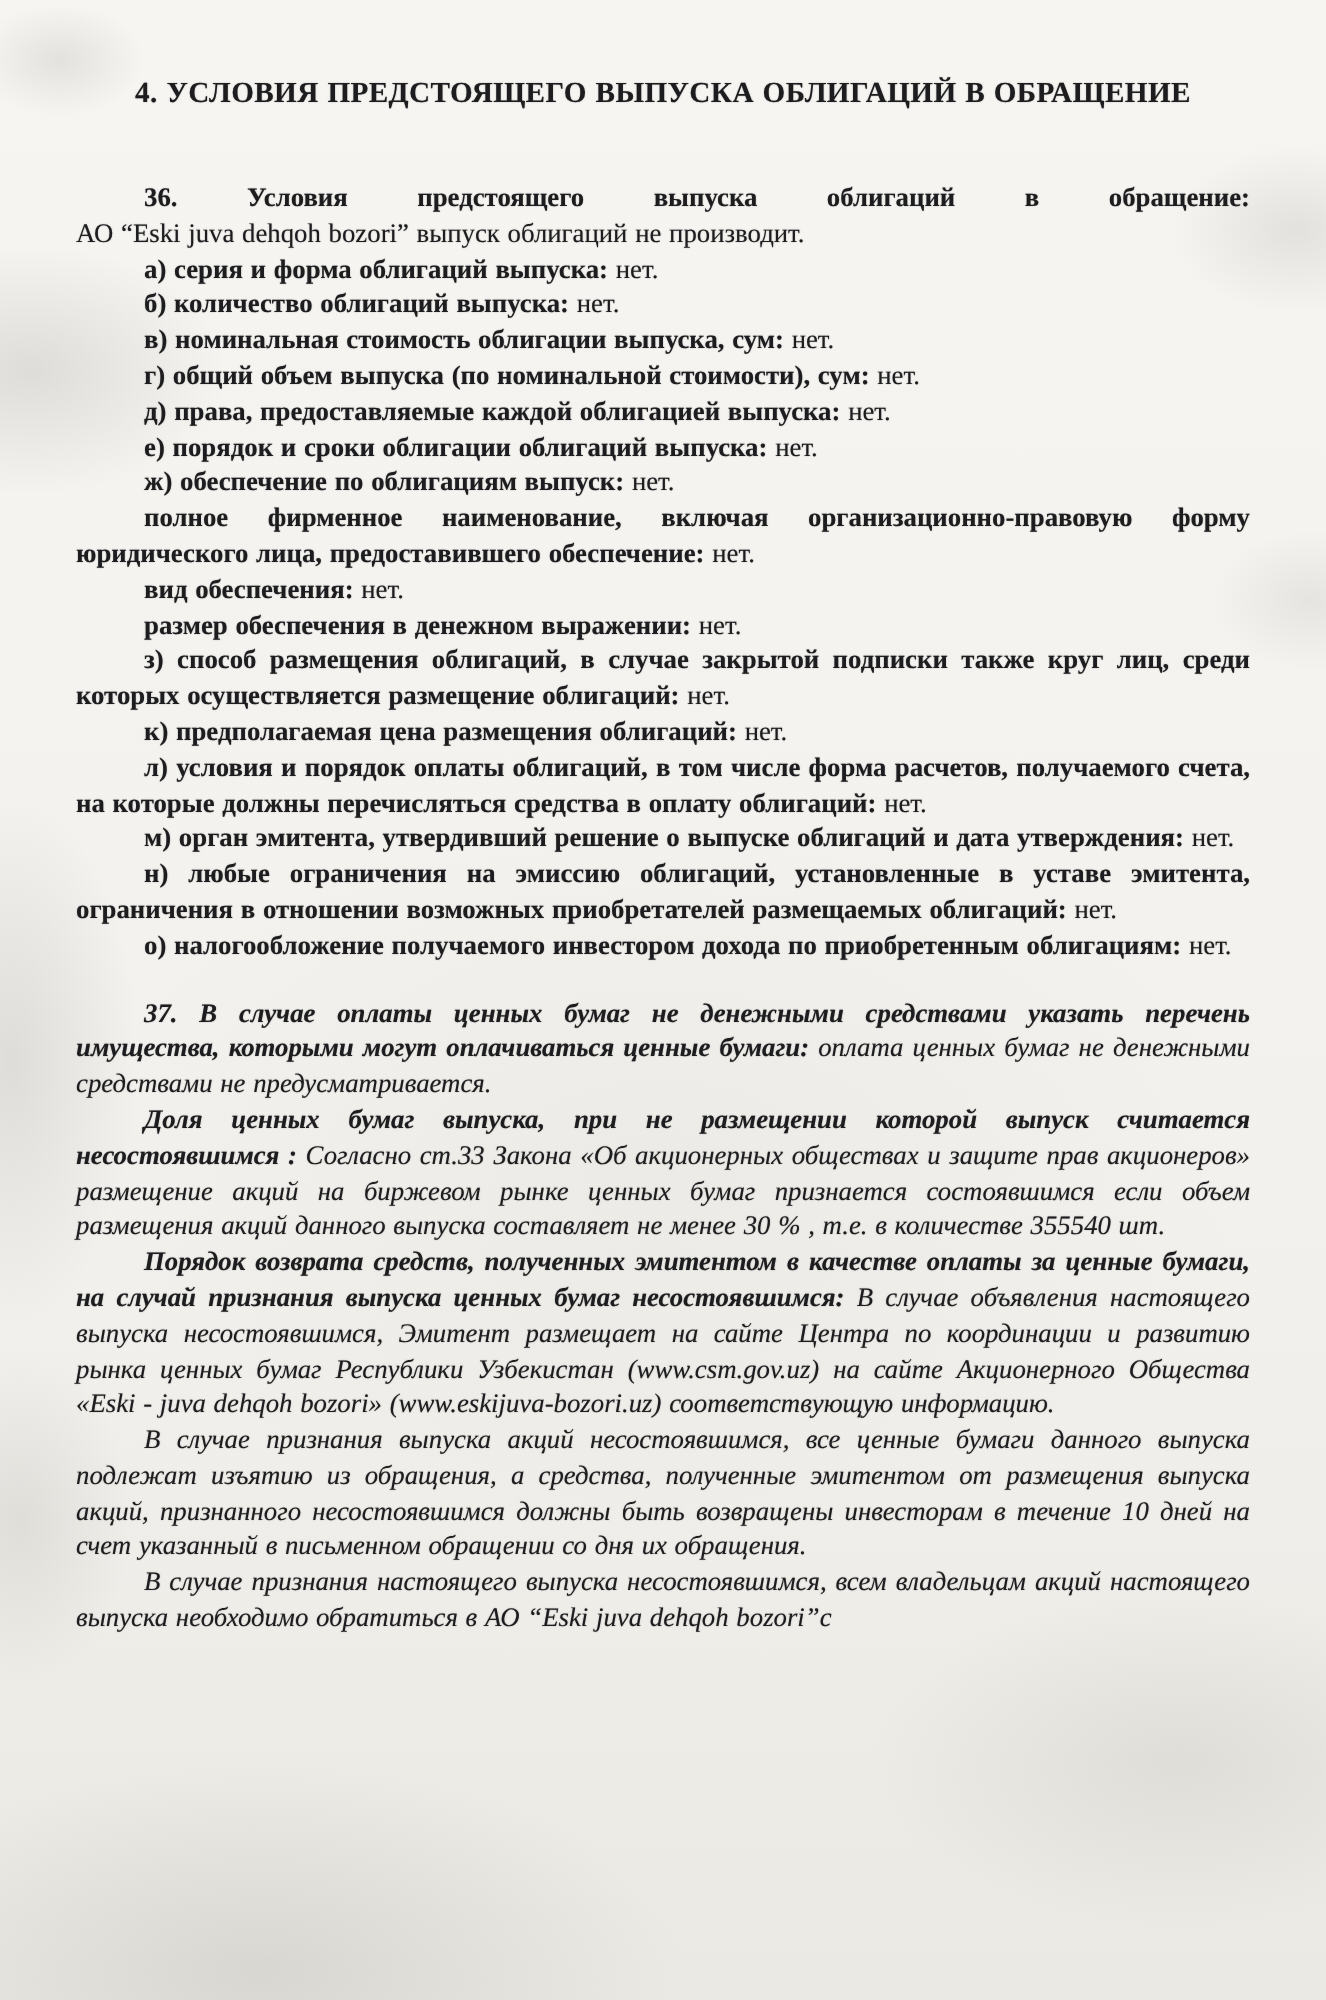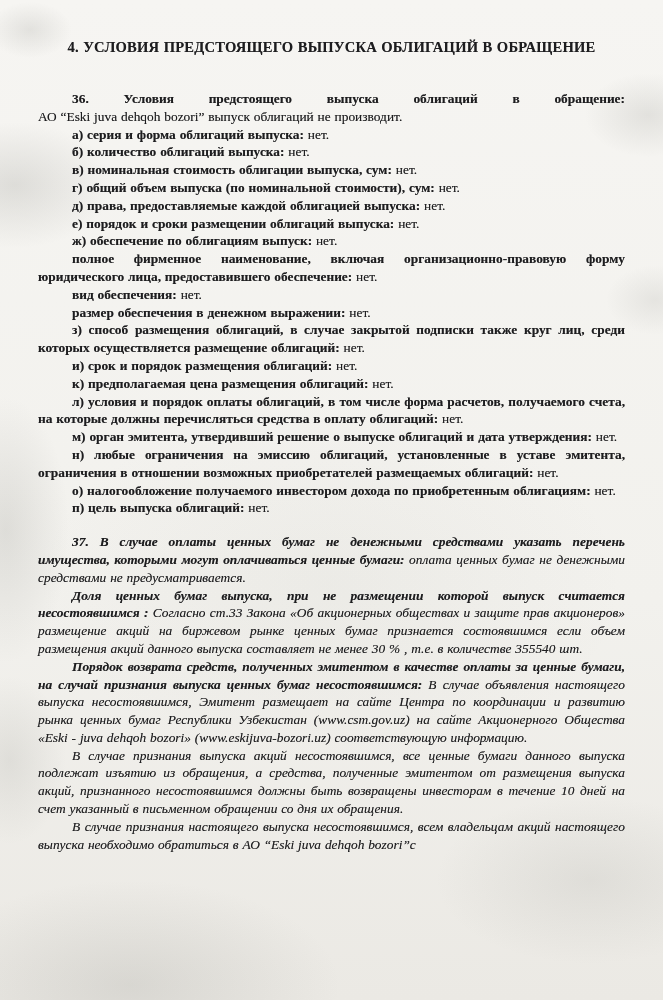--- a/index.html
+++ b/index.html
@@ -85,21 +85,21 @@
 
     <div class="item">
       <span class="b">г) общий объем выпуска (по номинальной стоимости), сум: </span><span>нет.</span>
     </div>
 
     <div class="item">
       <span class="b">д) права, предоставляемые каждой облигацией выпуска: </span><span>нет.</span>
     </div>
 
     <div class="item">
-      <span class="b">е) порядок и сроки размещении облигаций выпуска: </span><span>нет.</span>
+      <span class="b">е) порядок и сроки облигации облигаций выпуска: </span><span>нет.</span>
     </div>
 
     <div class="item">
       <span class="b">ж) обеспечение по облигациям выпуск: </span><span>нет.</span>
     </div>
 
     <div class="item">
       <span class="b">полное фирменное наименование, включая организационно-правовую форму юридического лица, предоставившего обеспечение: </span><span>нет.</span>
     </div>
 
@@ -108,23 +108,20 @@
     </div>
 
     <div class="item">
       <span class="b">размер обеспечения в денежном выражении: </span><span>нет.</span>
     </div>
 
     <div class="item">
       <span class="b">з) способ размещения облигаций, в случае закрытой подписки также круг лиц, среди которых осуществляется размещение облигаций: </span><span>нет.</span>
     </div>
 
-    <div class="item">
-      <span class="b">и) срок и порядок размещения облигаций: </span><span>нет.</span>
-    </div>
 
     <div class="item">
       <span class="b">к) предполагаемая цена размещения облигаций: </span><span>нет.</span>
     </div>
 
     <div class="item">
       <span class="b">л) условия и порядок оплаты облигаций, в том числе форма расчетов, получаемого счета, на которые должны перечисляться средства в оплату облигаций: </span><span>нет.</span>
     </div>
 
     <div class="item">
@@ -132,23 +129,20 @@
     </div>
 
     <div class="item">
       <span class="b">н) любые ограничения на эмиссию облигаций, установленные в уставе эмитента, ограничения в отношении возможных приобретателей размещаемых облигаций: </span><span>нет.</span>
     </div>
 
     <div class="item">
       <span class="b">о) налогообложение получаемого инвестором дохода по приобретенным облигациям: </span><span>нет.</span>
     </div>
 
-    <div class="item">
-      <span class="b">п) цель выпуска облигаций: </span><span>нет.</span>
-    </div>
   </div>
 
   <div class="gap"></div>
 
   <div id="sec37">
     <p class="para">
       <span class="b">37. В случае оплаты ценных бумаг не денежными средствами указать перечень имущества, которыми могут оплачиваться ценные бумаги: </span><span>оплата ценных бумаг не денежными средствами не предусматривается.</span>
     </p>
 
     <p class="para">

